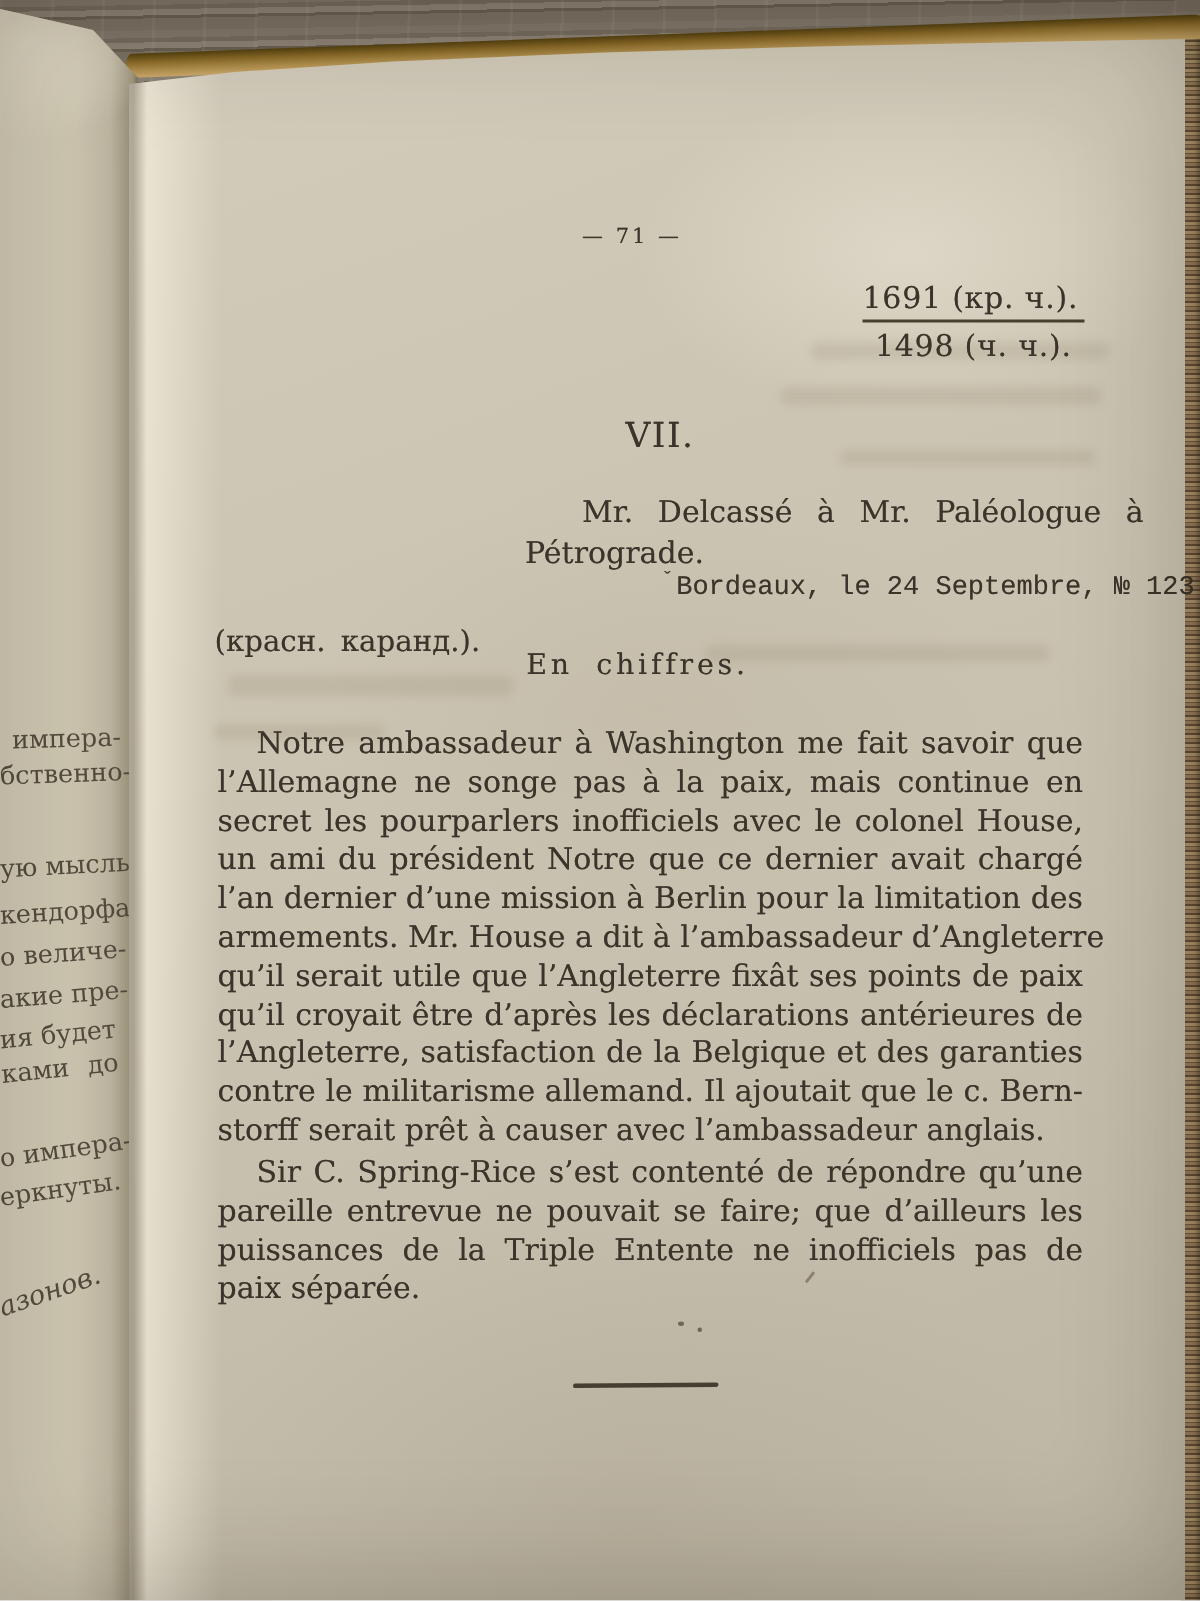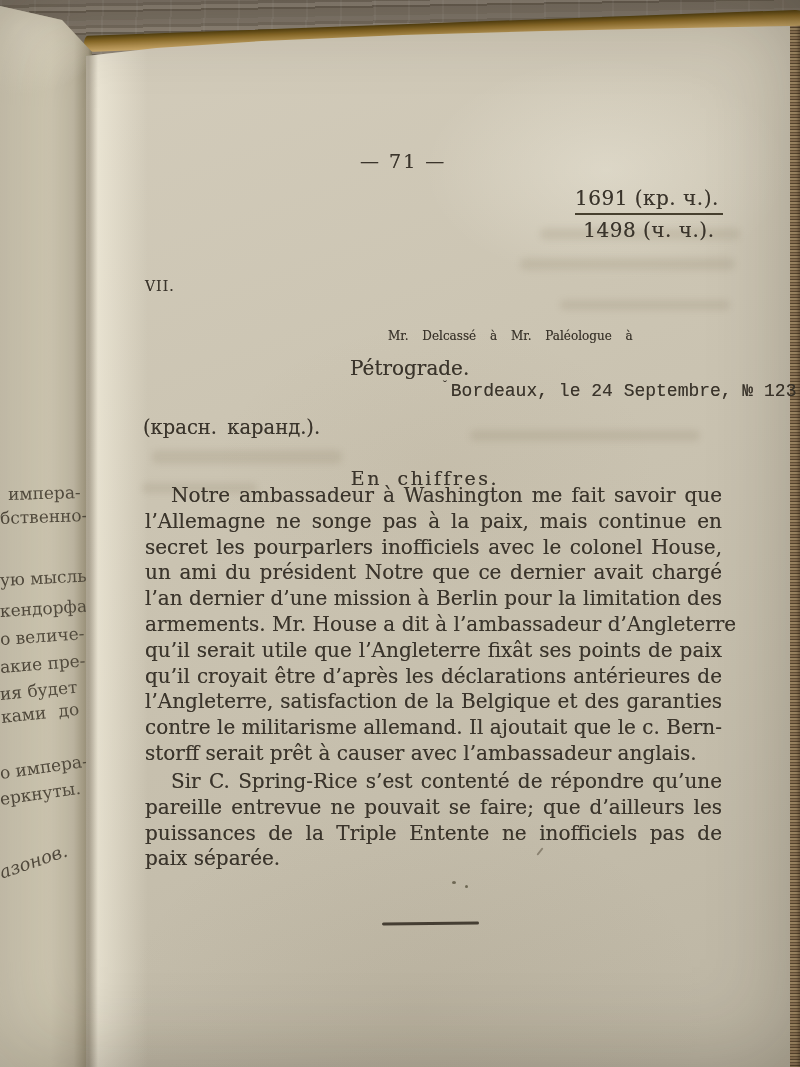--- a/index.html
+++ b/index.html
@@ -42,31 +42,31 @@
       radial-gradient(420px 300px at 330px 1010px, rgba(110,95,70,.09), rgba(110,95,70,0) 70%),
       linear-gradient(160deg, #d3ccbb 0%, #ccc5b3 35%, #c6bfad 65%, #bcb5a3 100%);
   }
   .main-page::after{ 
     content:"";position:absolute;inset:0;
     background:linear-gradient(to right, rgba(70,58,40,.22) 0 3px, rgba(252,247,230,.55) 12px, rgba(252,247,230,0) 62px);
   }
   .vignette{position:absolute;inset:0;pointer-events:none;box-shadow:inset 0 0 90px rgba(28,22,12,.28);}
   
   .txt{position:absolute;color:#3a342b;text-shadow:0 0 .4px rgba(58,52,43,.55);white-space:nowrap;}
-  .pagenum{left:360px;top:150px;font-size:19px;letter-spacing:2px;}
+  .pagenum{left:388px;top:150px;font-size:14px;letter-spacing:2px;}
   .refs{left:575px;top:186px;font-size:20px;letter-spacing:.5px;text-align:center;}
   .refs .num{display:inline-block;border-bottom:2px solid #47402f;padding:0 4px 3px 0;}
   .refs .den{padding-top:3px;}
-  .section{left:145px;top:278px;width:590px;font-size:14px;letter-spacing:1px;}
-  .head1{left:388px;top:329px;font-size:12px;word-spacing:10px;}
+  .section{left:145px;top:278px;width:590px;text-align:center;font-size:23px;letter-spacing:1px;}
+  .head1{left:388px;top:329px;font-size:20px;word-spacing:10px;}
   .head2{left:350px;top:356px;font-size:20px;}
   .head3{left:441px;top:379px;font-size:18px;font-family:Liberation Mono, monospace;}
   .head3 .mark{font-size:13px;vertical-align:6px;margin-right:2px;}
   .annot{left:143px;top:416px;font-size:19.5px;word-spacing:4px;}
-  .cipher{left:145px;top:467px;width:560px;text-align:center;font-size:19px;letter-spacing:2.5px;word-spacing:7px;}
+  .cipher{left:145px;top:432px;width:560px;text-align:center;font-size:19px;letter-spacing:2.5px;word-spacing:7px;}
   .para{position:absolute;left:145px;width:577px;color:#3a342b;text-shadow:0 0 .4px rgba(58,52,43,.55);font-size:20px;}
   .p1{top:483px;} .p2{top:769px;}
   .bl{height:25.8px;line-height:25.8px;text-align:justify;text-align-last:justify;white-space:nowrap;}
   .bl.first{text-indent:26px;}
   .bl.last{text-align-last:left;}
   .divider{position:absolute;left:382px;top:922px;width:97px;height:2.5px;background:#453e33;border-radius:2px;transform:rotate(-.5deg);}
   
   .frag{position:absolute;color:#4a4336;opacity:.92;font-size:17px;white-space:nowrap;transform-origin:left center;}
   .f0{left:8px;top:484px;transform:rotate(-1.5deg);}
   .f1{left:0;top:508px;transform:rotate(-2deg);}

